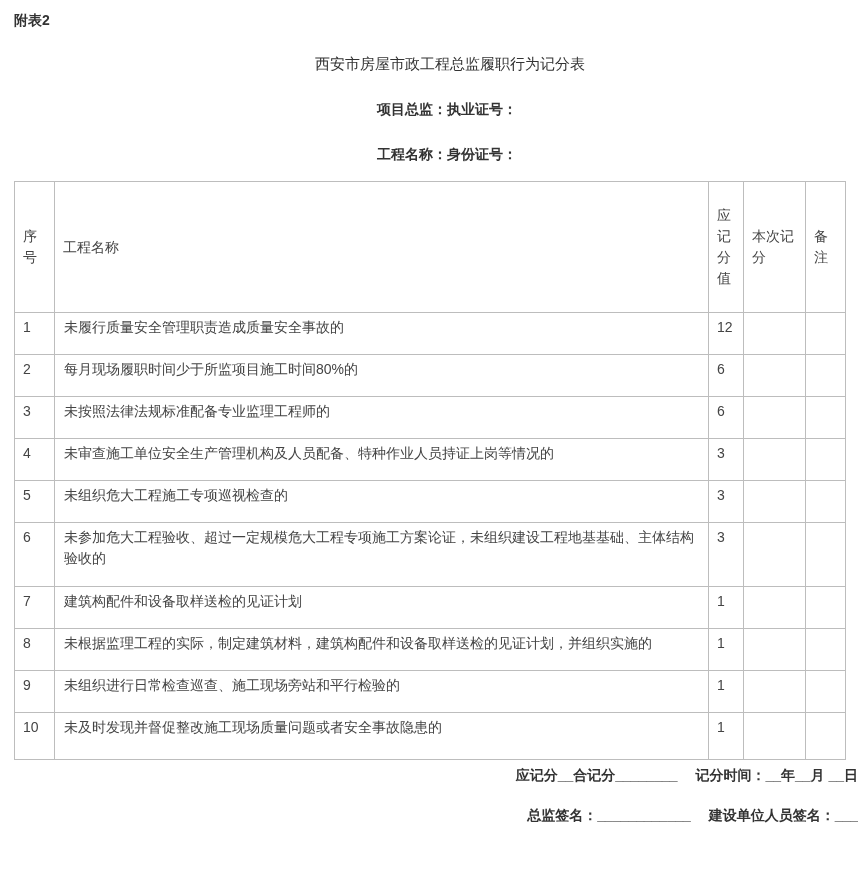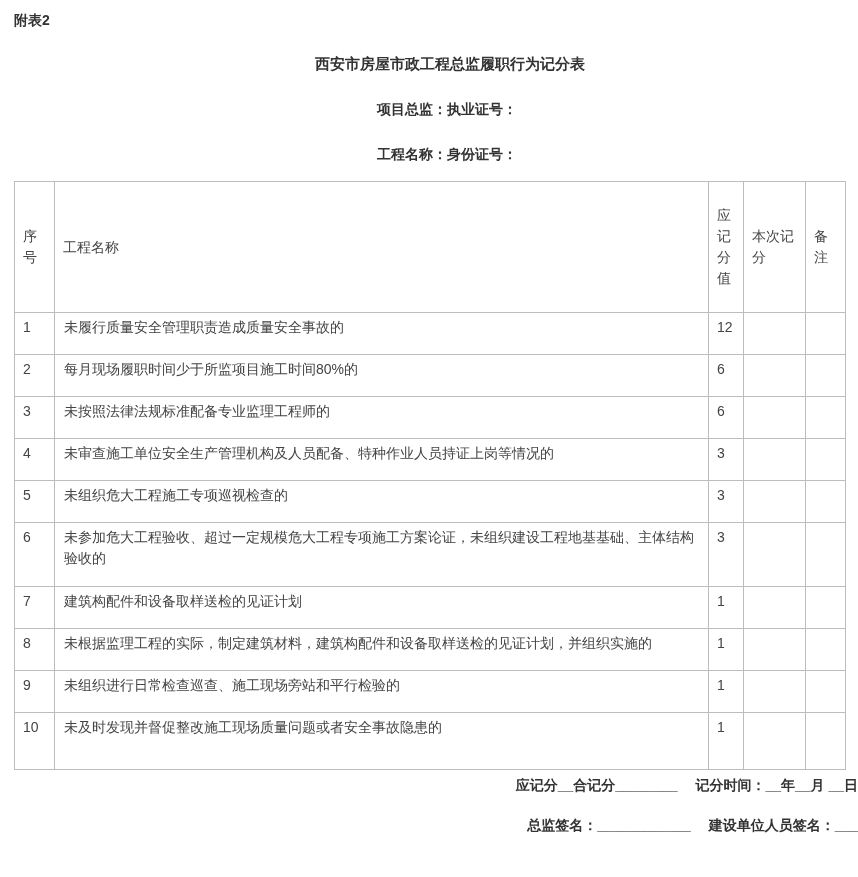--- a/index.html
+++ b/index.html
@@ -22,21 +22,21 @@
     font-size:14px;
     font-weight:bold;
     color:var(--heading);
     line-height:16px;
   }
   .title{
     margin-top:28px;
     padding-left:42px;
     text-align:center;
     font-size:15px;
-    font-weight:bold;
+    font-weight:normal;
     color:var(--heading);
     line-height:16px;
   }
   .info-line{
     display:flex;
     justify-content:center;
     margin-top:29px;
     padding-left:36px;
     font-size:14px;
     font-weight:bold;
@@ -68,21 +68,21 @@
   .score-table thead th.h-score{
     white-space:pre-wrap;
     word-break:break-all;
     padding:4px 8px;
   }
   .score-table thead th.h-no{
     word-break:break-all;
   }
   .score-table tbody tr{height:42px;}
   .score-table tbody tr.tall{height:64px;}
-  .score-table tbody tr.last{height:57px;margin-top:21px;}
+  .score-table tbody tr.last{height:47px;margin-top:21px;}
   .score-table td.c-reason{padding:4px 9px;}
   .footer{
     margin:5px 0 0 44px;
     text-align:right;
   }
   .footer .f-line{
     font-size:14px;
     font-weight:bold;
     color:var(--heading);
     line-height:20px;

